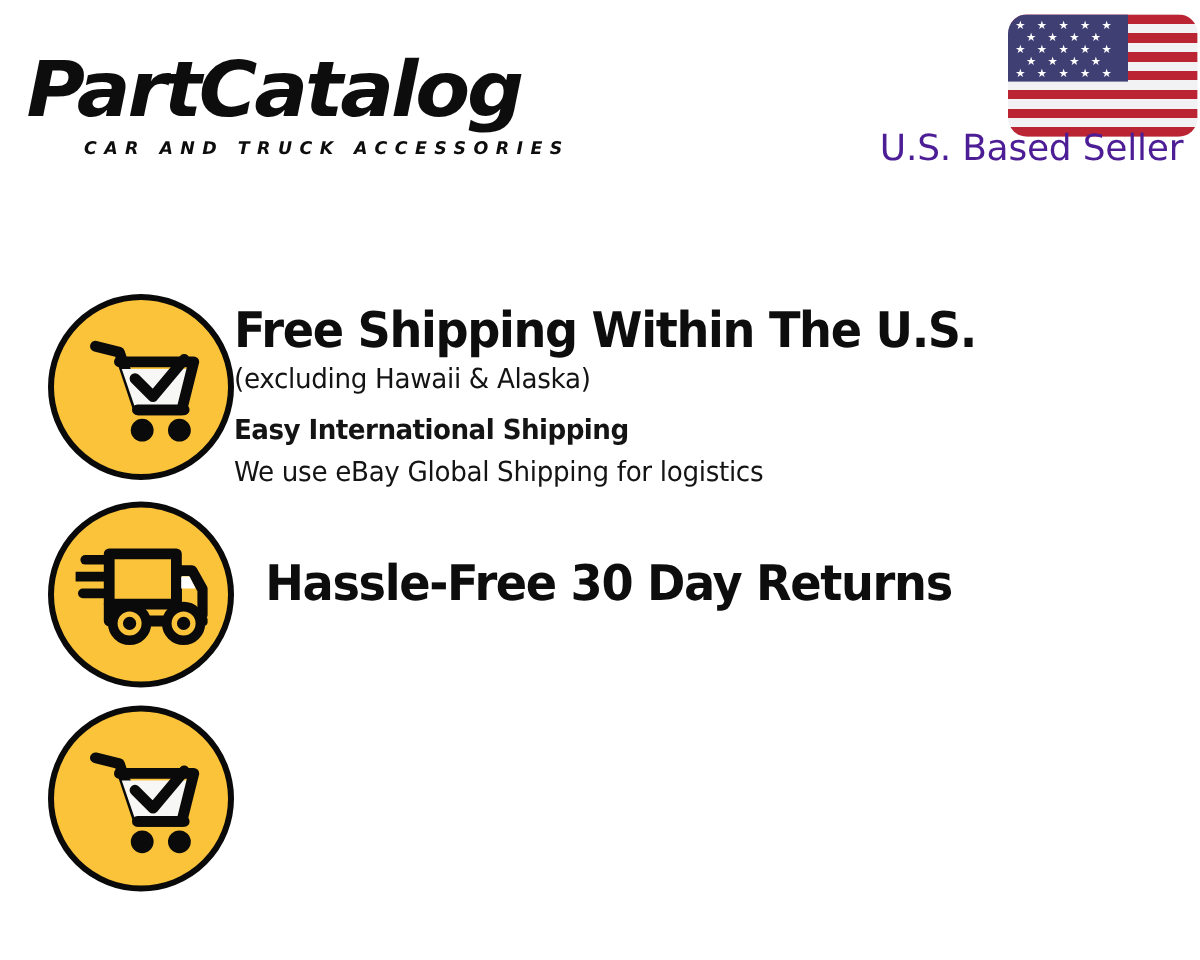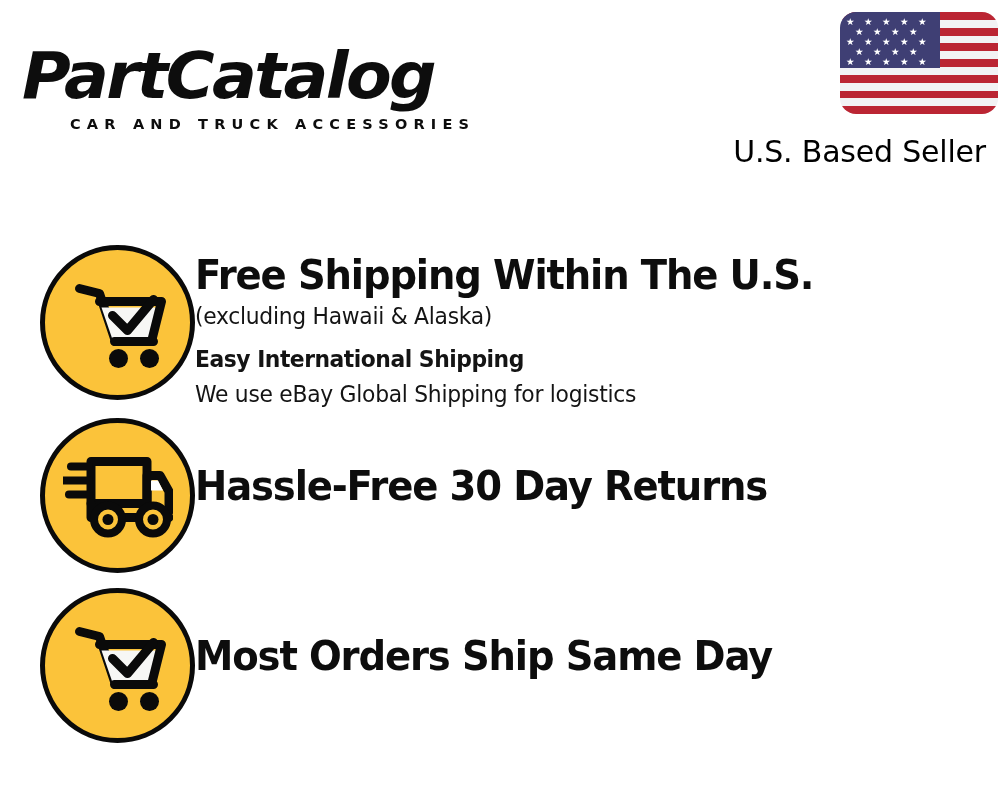--- a/index.html
+++ b/index.html
@@ -39,20 +39,21 @@
     white-space: nowrap;
     transform: scaleX(1.04);
     transform-origin: left top;
   }
   .brand-tagline {
     position: absolute;
     left: 48px;
     top: 76px;
     font-family: "DejaVu Sans", sans-serif;
     font-weight: 700;
+    font-style: italic;
     font-size: 14.5px;
     letter-spacing: 6.2px;
     color: #0d0d0d;
     white-space: nowrap;
   }
 
   .seller-badge {
     position: absolute;
     right: 0px;
     top: 10px;
@@ -93,39 +94,39 @@
   .flag-stars span {
     position: absolute;
     color: #ffffff;
     font-size: 9.5px;
     line-height: 9.5px;
     font-family: "DejaVu Sans", sans-serif;
   }
   .seller-text {
     position: absolute;
     right: 14px;
-    top: 124px;
+    top: 96px;
     font-family: "DejaVu Sans", sans-serif;
     font-weight: 400;
     font-size: 30px;
     line-height: 36px;
     letter-spacing: -0.2px;
-    color: #000000;
+    color: #4c1d95;
     white-space: nowrap;
   }
 
   
   .feature {
     position: absolute;
     left: 40px;
     display: flex;
     align-items: flex-start;
   }
   .feature-1 { top: 245px; }
-  .feature-2 { top: 418px; }
+  .feature-2 { top: 418px; gap: 26px; }
   .feature-3 { top: 588px; }
 
   .icon-badge {
     position: relative;
     width: 155px;
     height: 155px;
     flex: 0 0 155px;
     border-radius: 50%;
     background: #fbc33a;
     border: 5px solid #0a0a0a;
@@ -260,16 +261,13 @@
   <div class="icon-badge">
     <svg width="105" height="95" viewBox="0 0 105 95" aria-hidden="true">
       <path d="M14 13 L34 18 L50 66 L88 66" fill="none" stroke="#0a0a0a" stroke-width="9" stroke-linecap="round" stroke-linejoin="round"></path>
       <path d="M36 32 L92 32 L84 64 L47 64 Z" fill="#f7f7f5"></path>
       <path d="M34 26 L96 26 L86 66 L49 66" fill="none" stroke="#0a0a0a" stroke-width="9" stroke-linecap="round" stroke-linejoin="round"></path>
       <path d="M47 40 L62 55 L88 24" fill="none" stroke="#0a0a0a" stroke-width="9" stroke-linecap="round" stroke-linejoin="round"></path>
       <circle cx="53" cy="83" r="9.5" fill="#0a0a0a"></circle>
       <circle cx="84" cy="83" r="9.5" fill="#0a0a0a"></circle>
     </svg>
   </div>
-  <div class="feature-text">
-    <div class="headline">Most Orders Ship Same Day</div>
-  </div>
 </div>
 
 </body></html>

